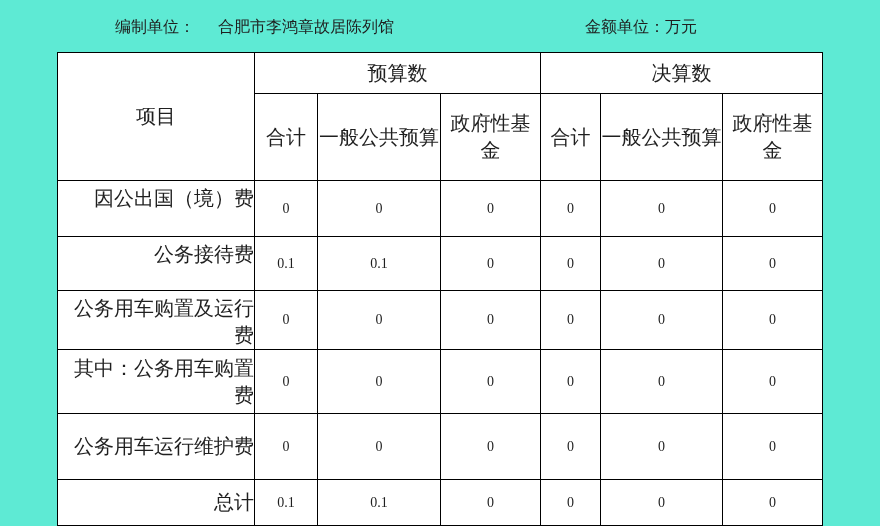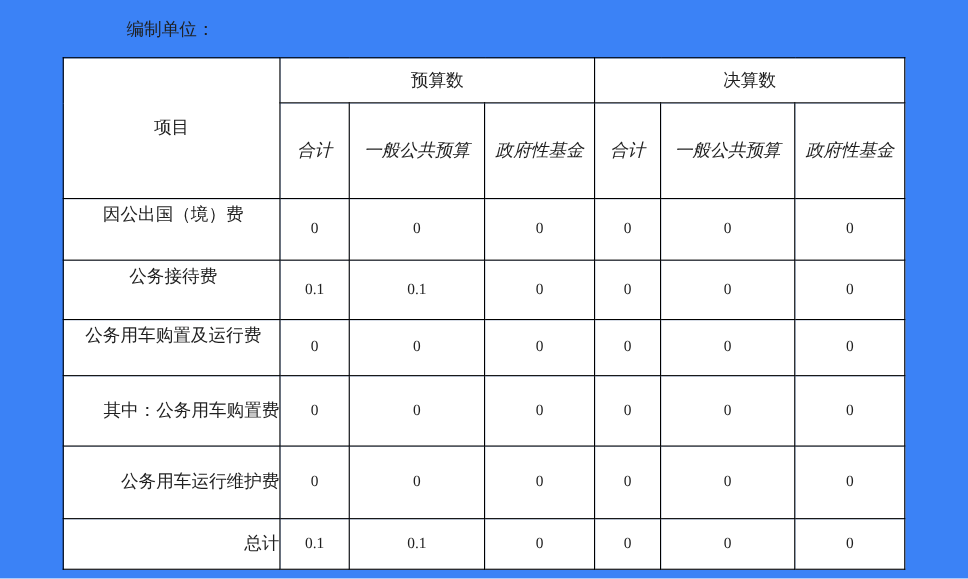--- a/index.html
+++ b/index.html
@@ -1,68 +1,70 @@
 <!DOCTYPE html>
 <html><head>
 <meta charset="utf-8">
 <style>
   * { margin: 0; padding: 0; box-sizing: border-box; }
   html, body { background: #ffffff; }
   .page {
     position: relative;
     width: 880px;
     height: 526px;
-    background: #3b82f6;
+    background: #5eead4;
     font-family: "Liberation Serif", "DejaVu Serif", serif;
     color: #1f1f1f;
     overflow: hidden;
   }
   .doc-header-line { position: absolute; top: 17px; left: 0; width: 100%; height: 22px; font-size: 16px; }
   .unit-label   { position: absolute; left: 115px; top: 0; }
   .unit-value   { position: absolute; left: 218px; top: 0; }
   .amount-group { position: absolute; left: 585px; top: 0; }
   .amount-group span { display: inline; }
 
   table.expense-table {
     position: absolute;
     left: 57px;
     top: 52px;
     width: 765px;
     border-collapse: collapse;
     table-layout: fixed;
   }
   .expense-table td {
     border: 1px solid #000000;
-    font-size: 16px;
+    font-size: 20px;
     text-align: center;
     vertical-align: middle;
     padding: 0;
     background: #ffffff;
     font-weight: normal;
   }
   .expense-table td.val { font-size: 14px; }
   .expense-table tr.r-group  { height: 41px; }
-  .expense-table tr.r-sub    { height: 87px; font-style: italic; }
+  .expense-table tr.r-sub    { height: 87px; }
   .expense-table tr.r-d1     { height: 56px; }
   .expense-table tr.r-d2     { height: 54px; }
   .expense-table tr.r-d3     { height: 51px; }
   .expense-table tr.r-d4     { height: 64px; }
   .expense-table tr.r-d5     { height: 66px; }
   .expense-table tr.r-d6     { height: 46px; }
-  .expense-table td.label-left   { text-align: center; padding-left: 3px; }
+  .expense-table td.label-left   { text-align: right; padding-left: 3px; }
   .expense-table td.label-top    { vertical-align: top; padding-top: 4px; }
   .expense-table td.label-center { text-align: right; }
 </style>
 </head>
 <body>
 
 <div class="page">
 
   <div class="doc-header-line">
     <span class="unit-label">编制单位：</span>
+    <span class="unit-value">合肥市李鸿章故居陈列馆</span>
+    <span class="amount-group"><span>金额单位：</span><span>万元</span></span>
   </div>
 
   <table class="expense-table">
     <colgroup>
       <col style="width:197px">
       <col style="width:63px">
       <col style="width:123px">
       <col style="width:100px">
       <col style="width:60px">
       <col style="width:122px">

